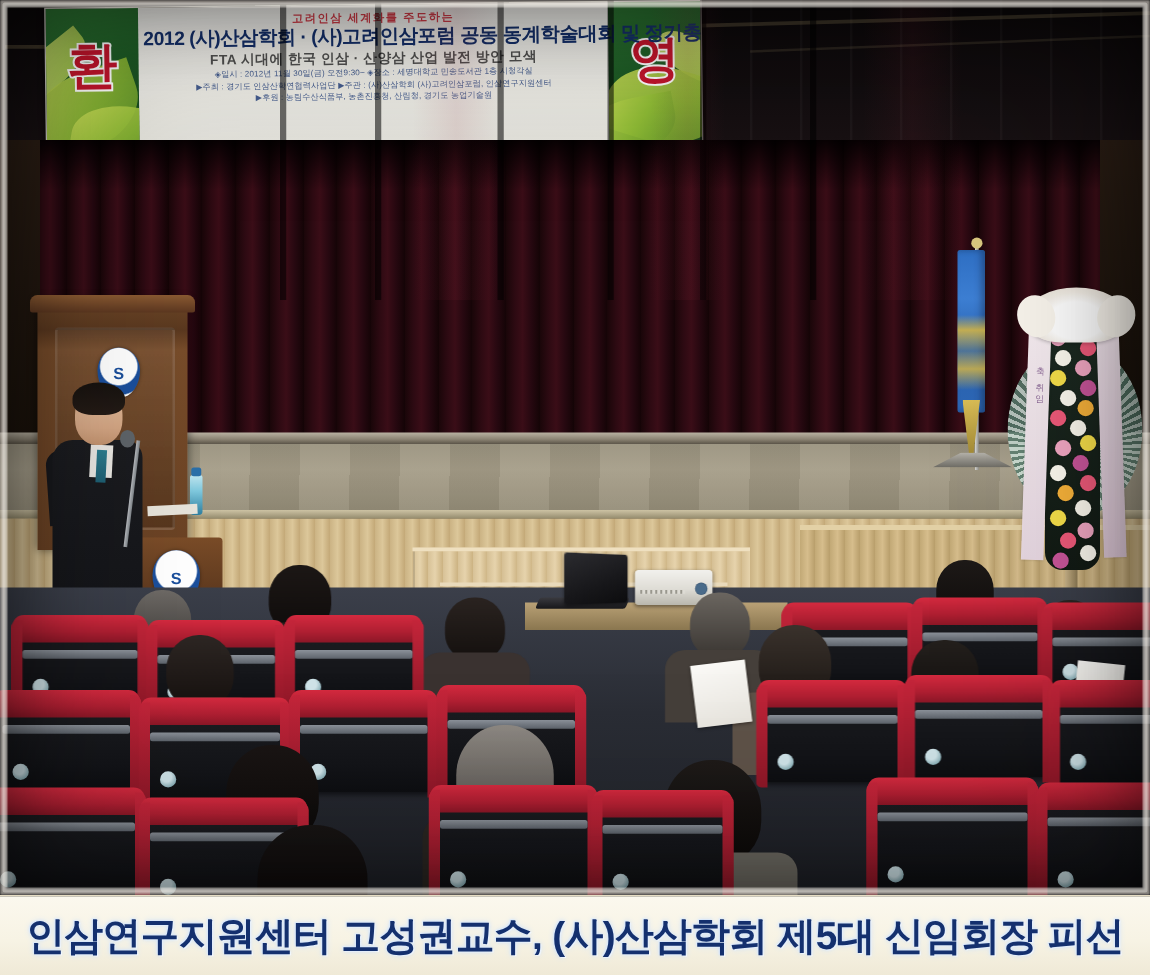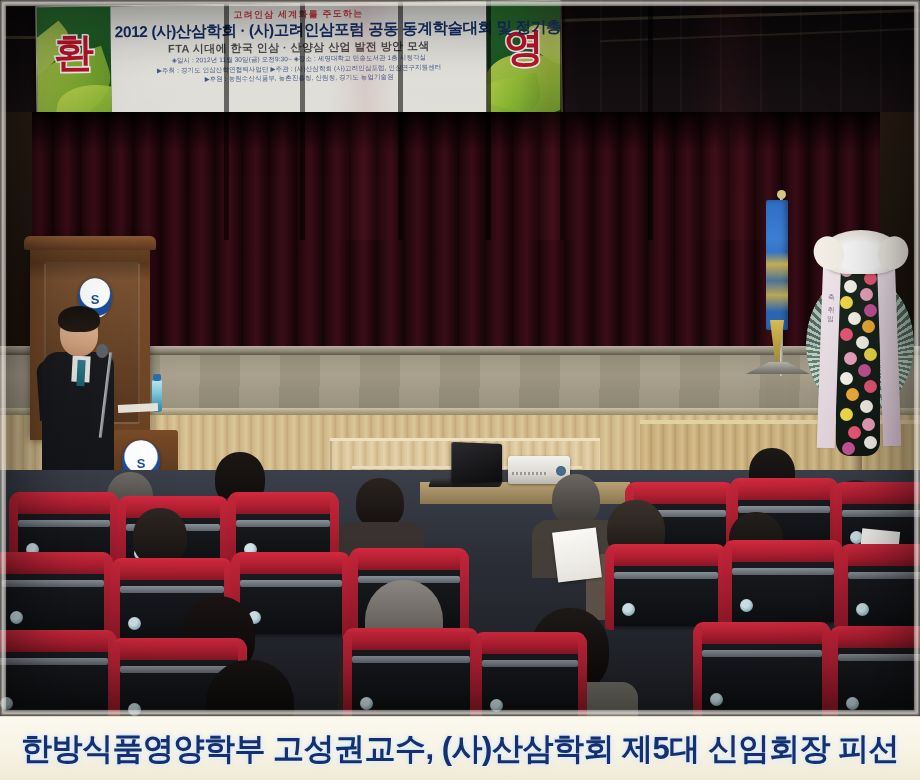--- a/index.html
+++ b/index.html
@@ -829,16 +829,16 @@
       <div class="head" style="width:88px;height:90px;background:linear-gradient(180deg,#191514,#090707);"></div>
 
     </div>
 
     <div class="vignette"></div>
     <div class="photo-border"></div>
     <div class="photo-border-inner"></div>
   </div>
 
   <div id="caption">
-    <div class="cap-text">한방식품영양학부 고성권교수, (사)산삼학회 제5대 신임회장 피선</div>
+    <div class="cap-text">인삼연구지원센터 고성권교수, (사)산삼학회 제5대 신임회장 피선</div>
   </div>
 
 </div>
 
 </body></html>

